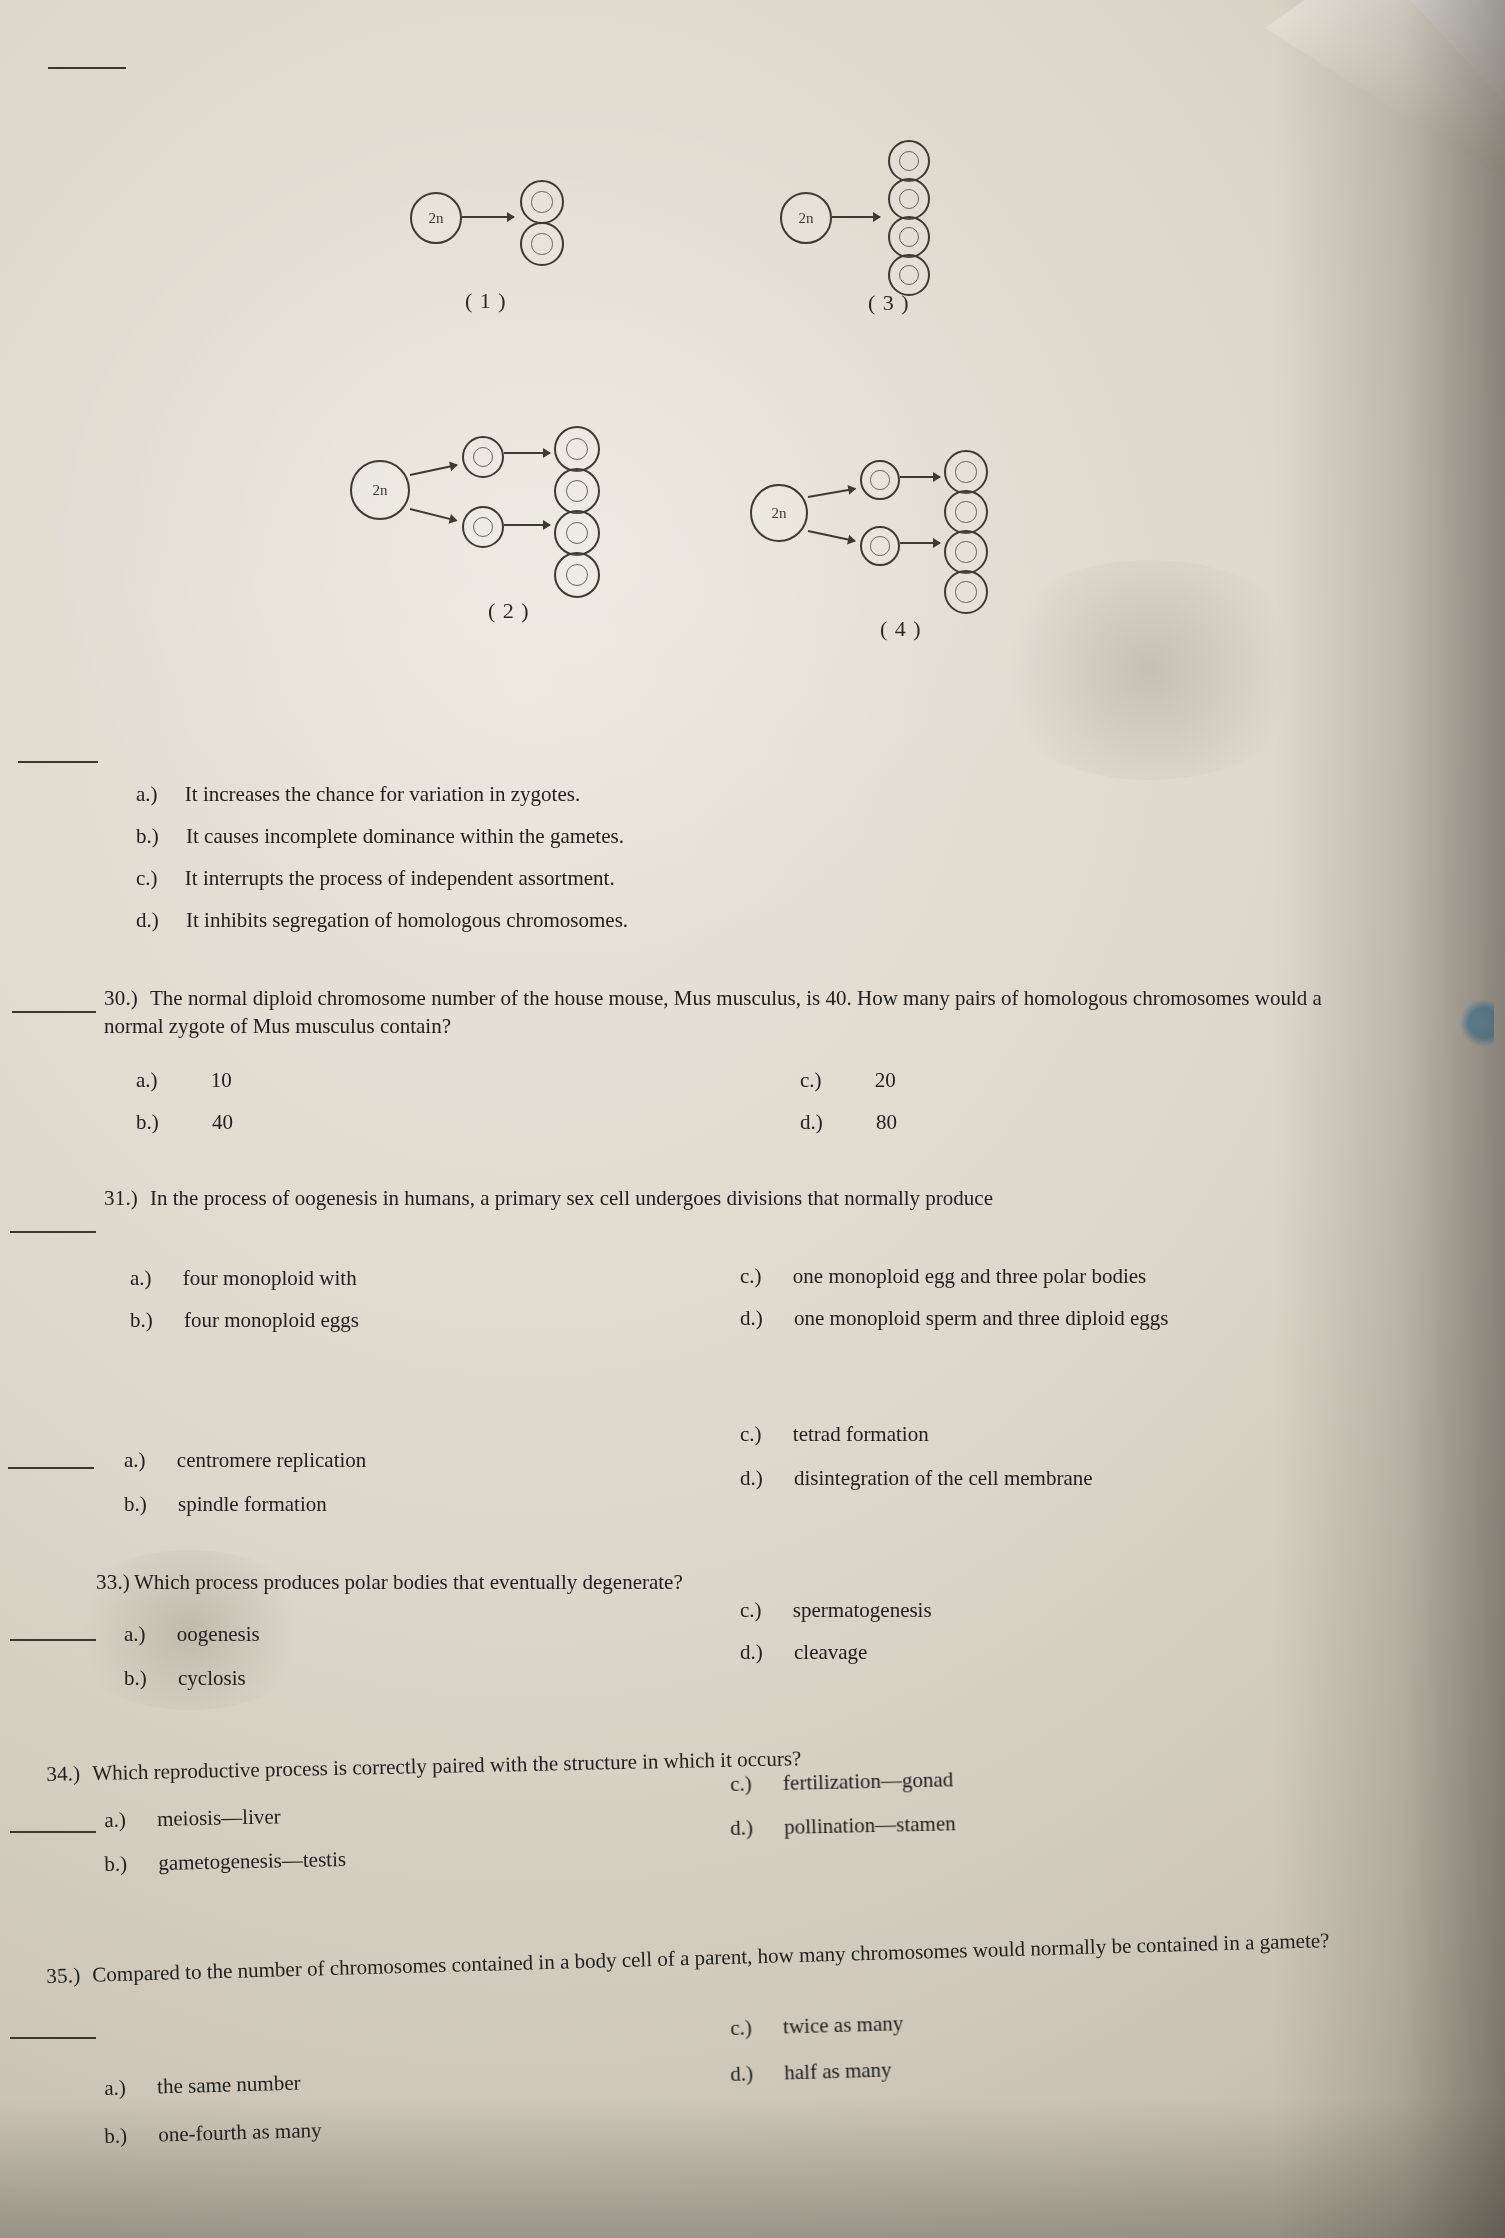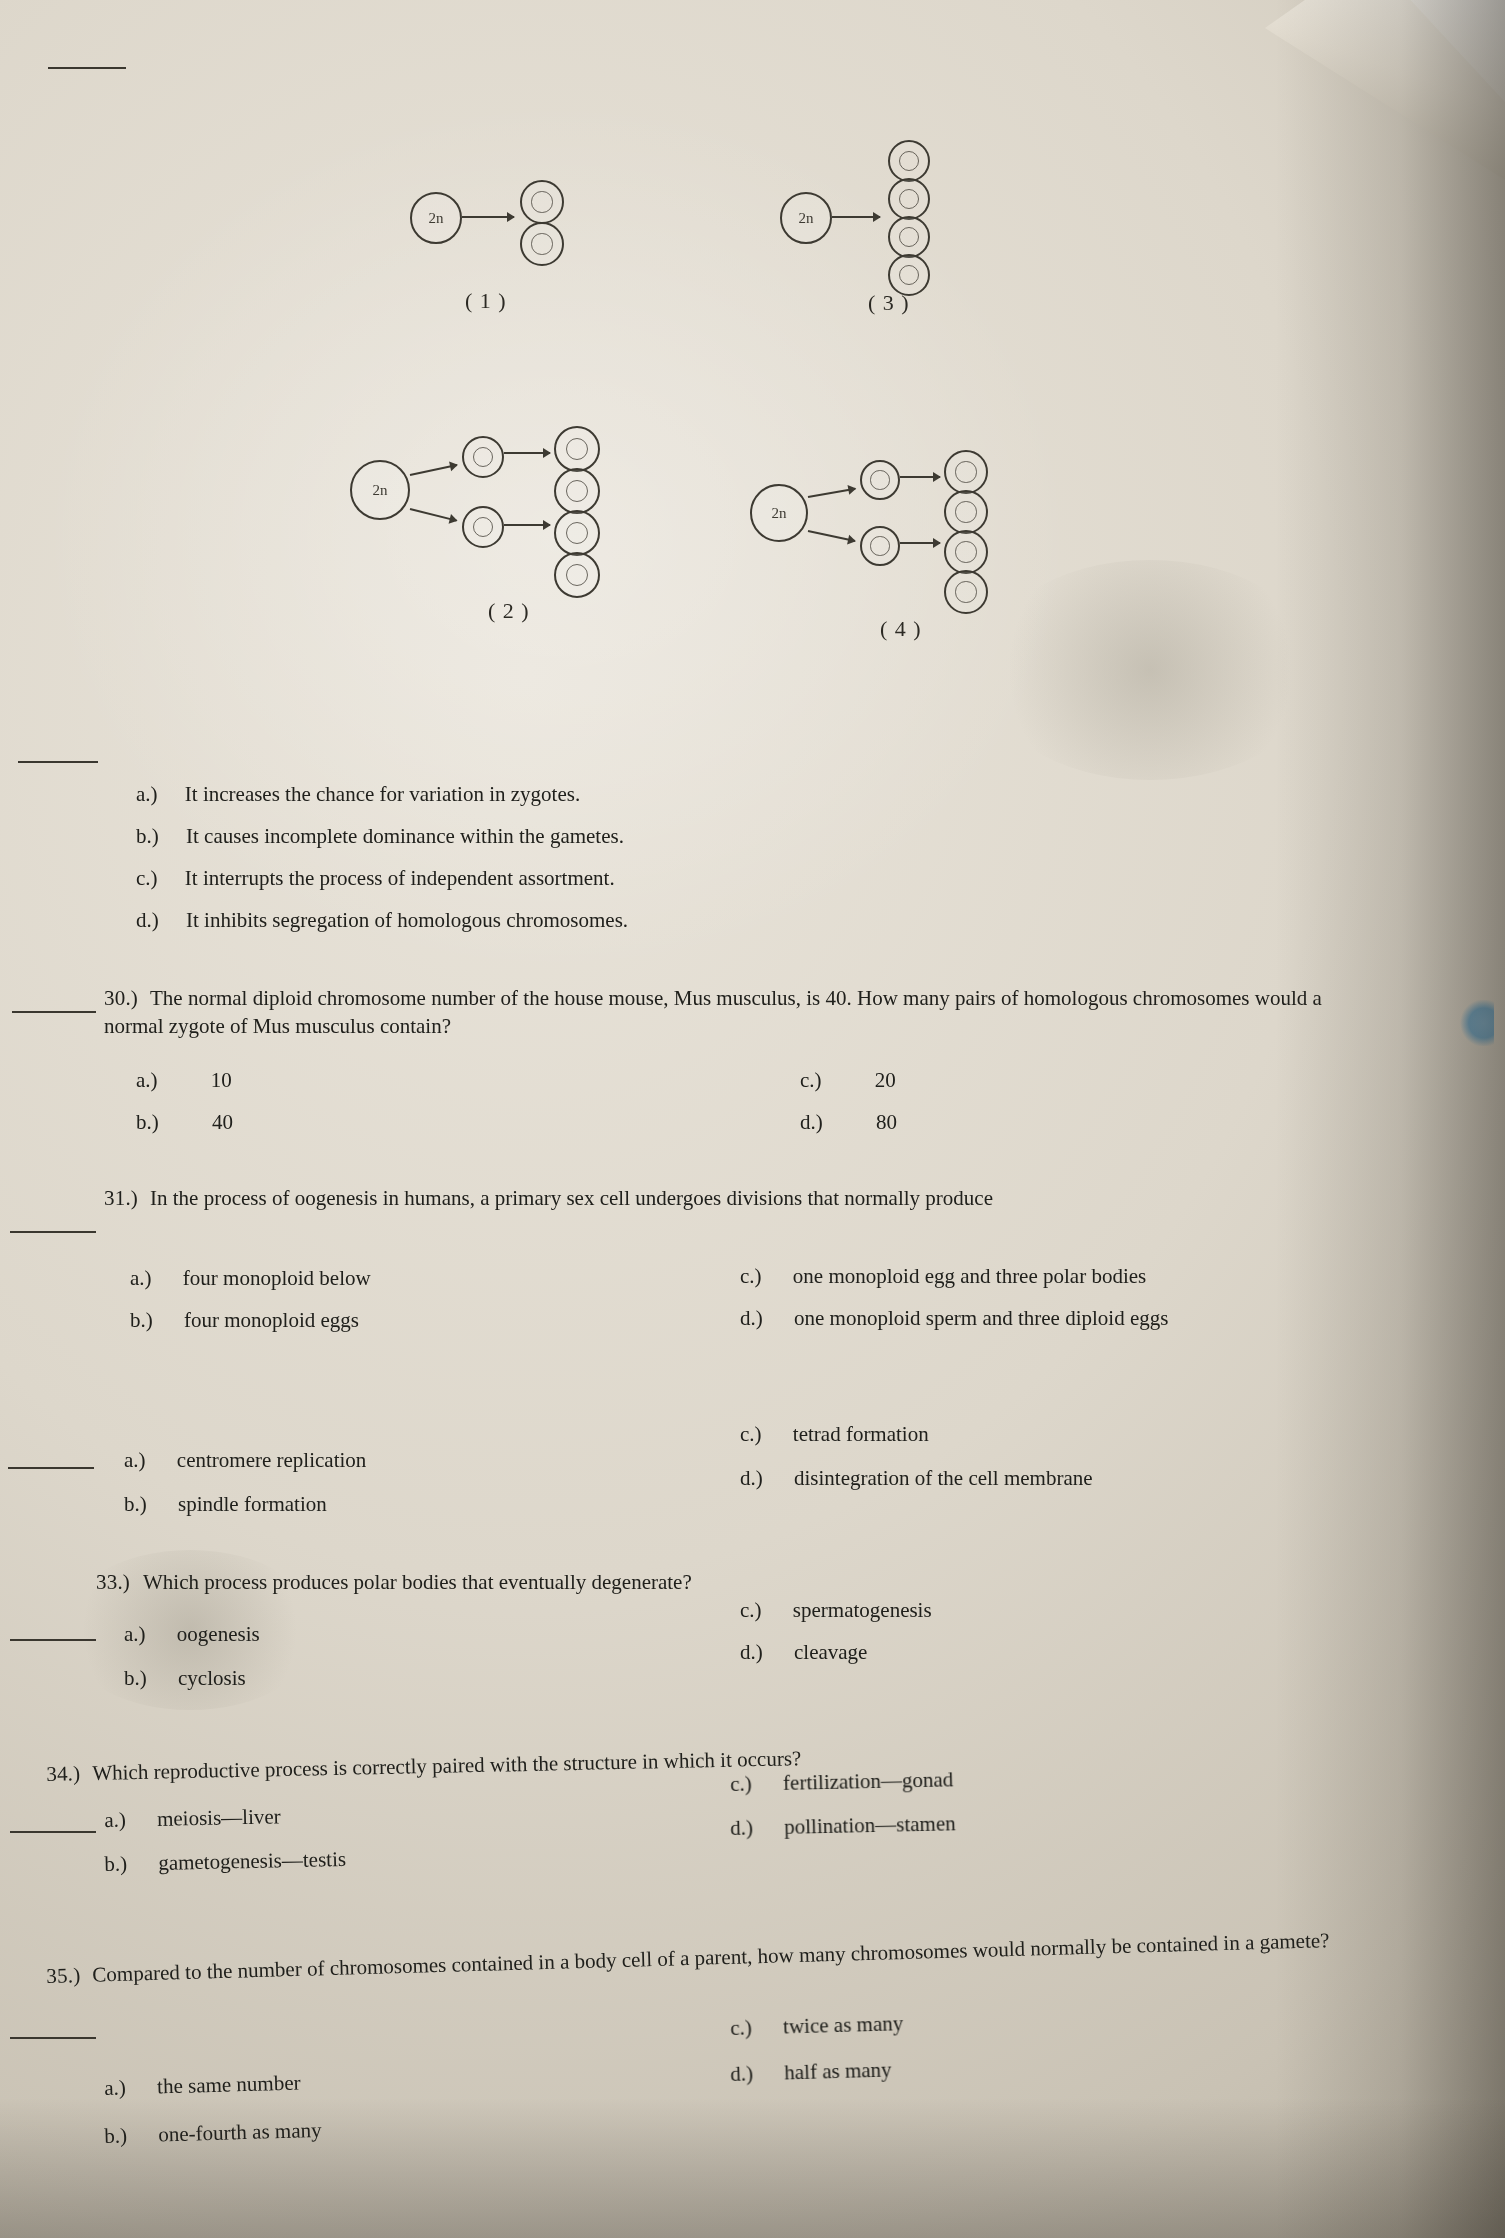--- a/index.html
+++ b/index.html
@@ -265,21 +265,21 @@
       <span style="margin-left:48px;">80</span>
     </div>
 
     <div class="blank" style="left:10px; top:1230px; width:86px;"></div>
     <div class="q" style="left:104px; top:1184px; width:1260px;">
       <span class="qnum">31.)</span>
       <span class="qtext" style="margin-left:8px;">In the process of oogenesis in humans, a primary sex cell undergoes divisions that normally produce</span>
     </div>
     <div class="choice" style="position:absolute; left:130px; top:1266px;">
       <span>a.)</span>
-      <span style="margin-left:26px;">four monoploid below</span>
+      <span style="margin-left:26px;">four monoploid with</span>
     </div>
     <div class="choice" style="position:absolute; left:130px; top:1308px;">
       <span>b.)</span>
       <span style="margin-left:26px;">four monoploid eggs</span>
     </div>
     <div class="choice blur" style="position:absolute; left:740px; top:1264px;">
       <span>c.)</span>
       <span style="margin-left:26px;">one monoploid egg and three polar bodies</span>
     </div>
     <div class="choice blur" style="position:absolute; left:740px; top:1306px;">
@@ -301,21 +301,21 @@
       <span style="margin-left:26px;">tetrad formation</span>
     </div>
     <div class="choice blur" style="position:absolute; left:740px; top:1466px;">
       <span>d.)</span>
       <span style="margin-left:26px;">disintegration of the cell membrane</span>
     </div>
 
     <div class="blank" style="left:10px; top:1638px; width:86px;"></div>
     <div class="q" style="left:96px; top:1568px; width:1280px;">
       <span class="qnum">33.)</span>
-      <span class="qtext" style="margin-left:9px;">Which process produces polar bodies that eventually degenerate?</span>
+      <span class="qtext" style="margin-left:0;">Which process produces polar bodies that eventually degenerate?</span>
     </div>
     <div class="choice" style="position:absolute; left:124px; top:1622px;">
       <span>a.)</span>
       <span style="margin-left:26px;">oogenesis</span>
     </div>
     <div class="choice" style="position:absolute; left:124px; top:1666px;">
       <span>b.)</span>
       <span style="margin-left:26px;">cyclosis</span>
     </div>
     <div class="choice blur" style="position:absolute; left:740px; top:1598px;">

